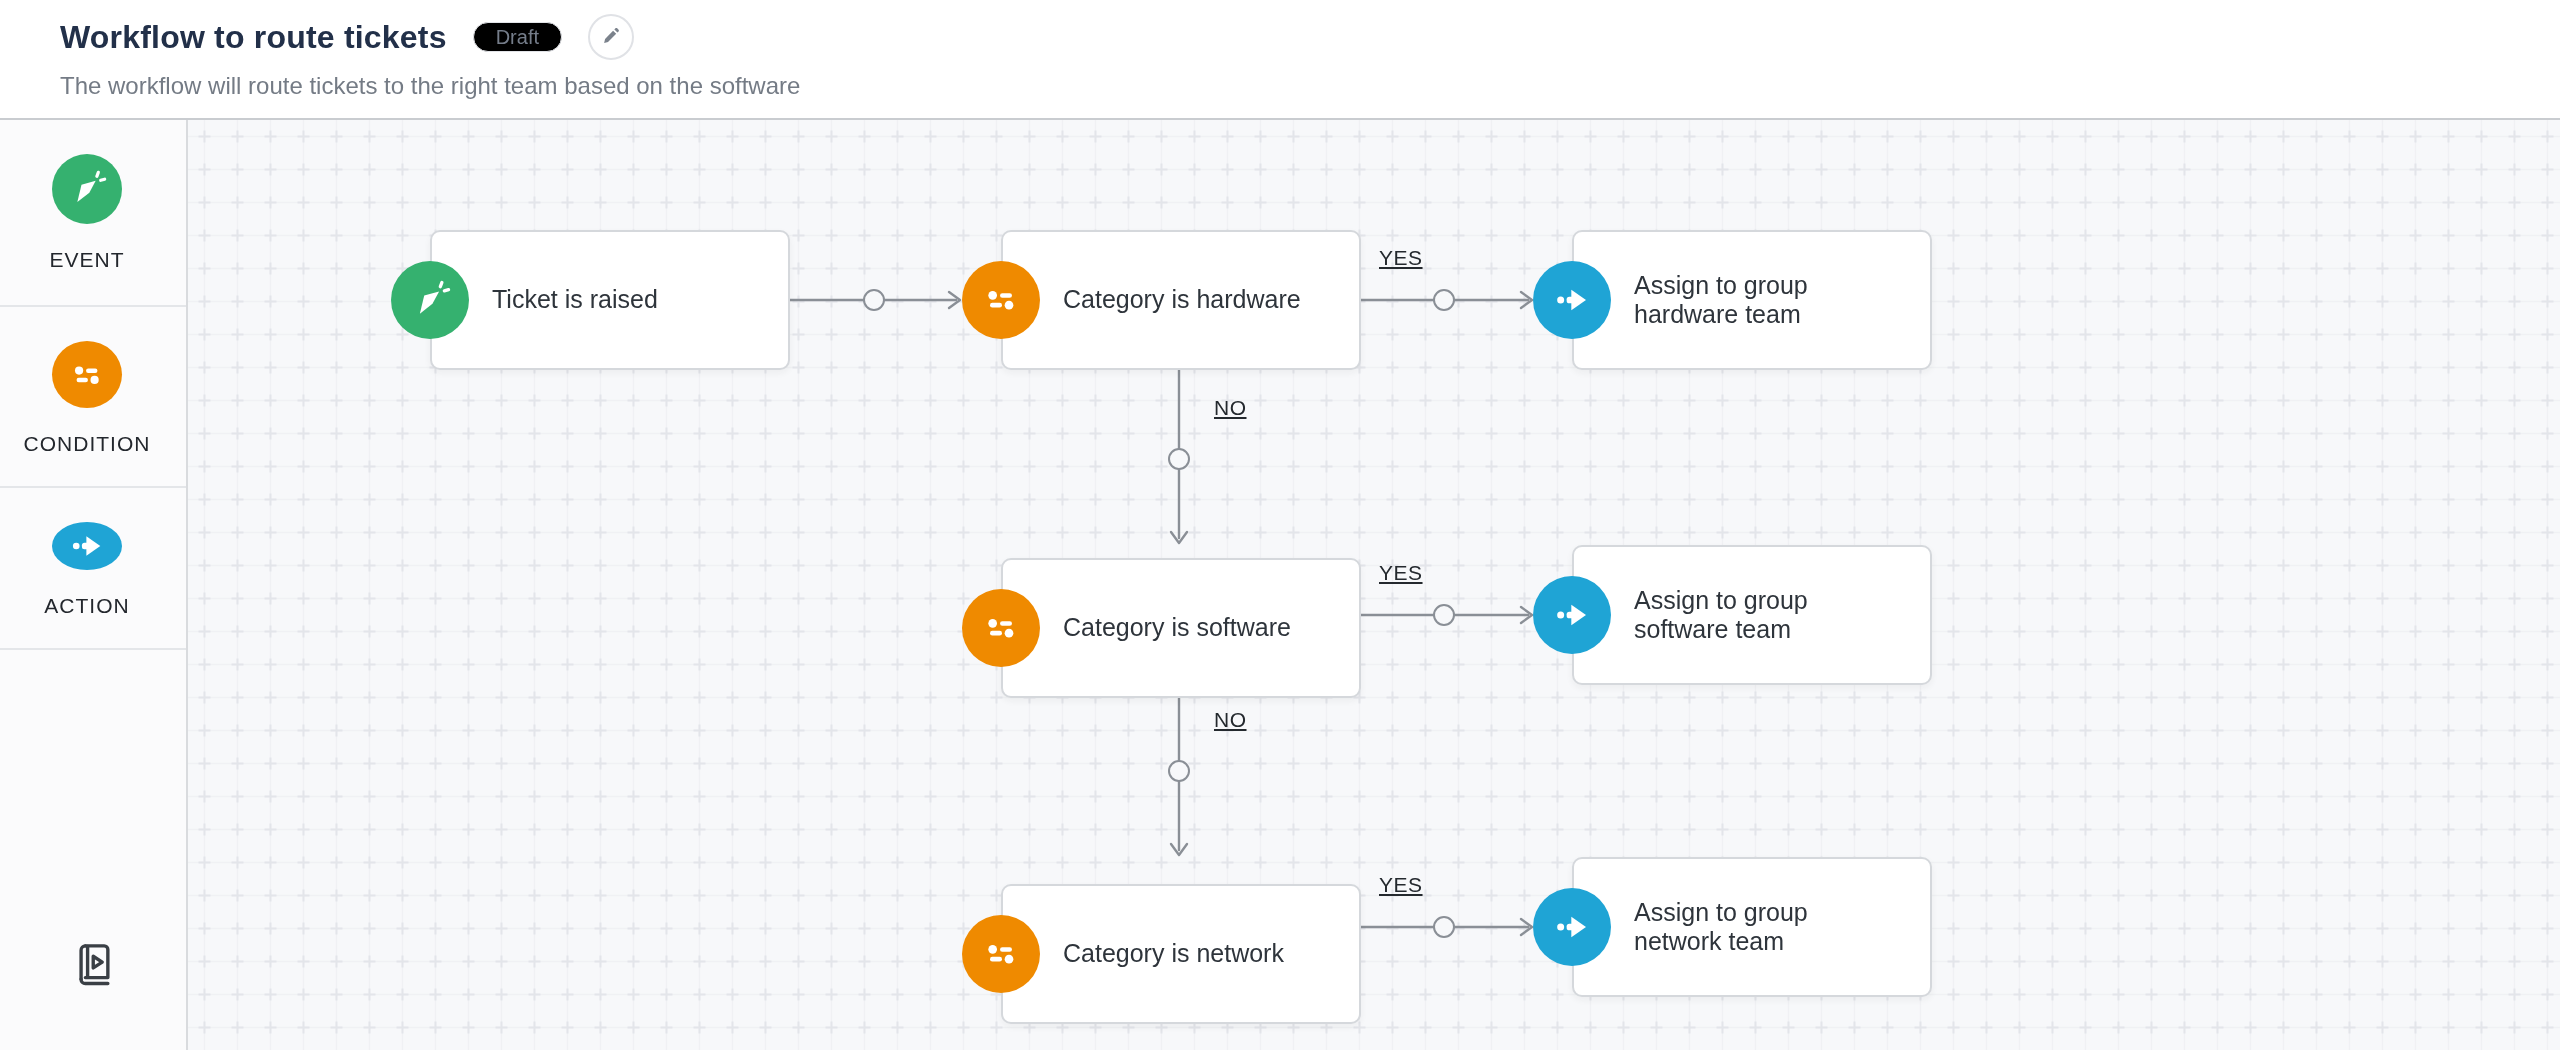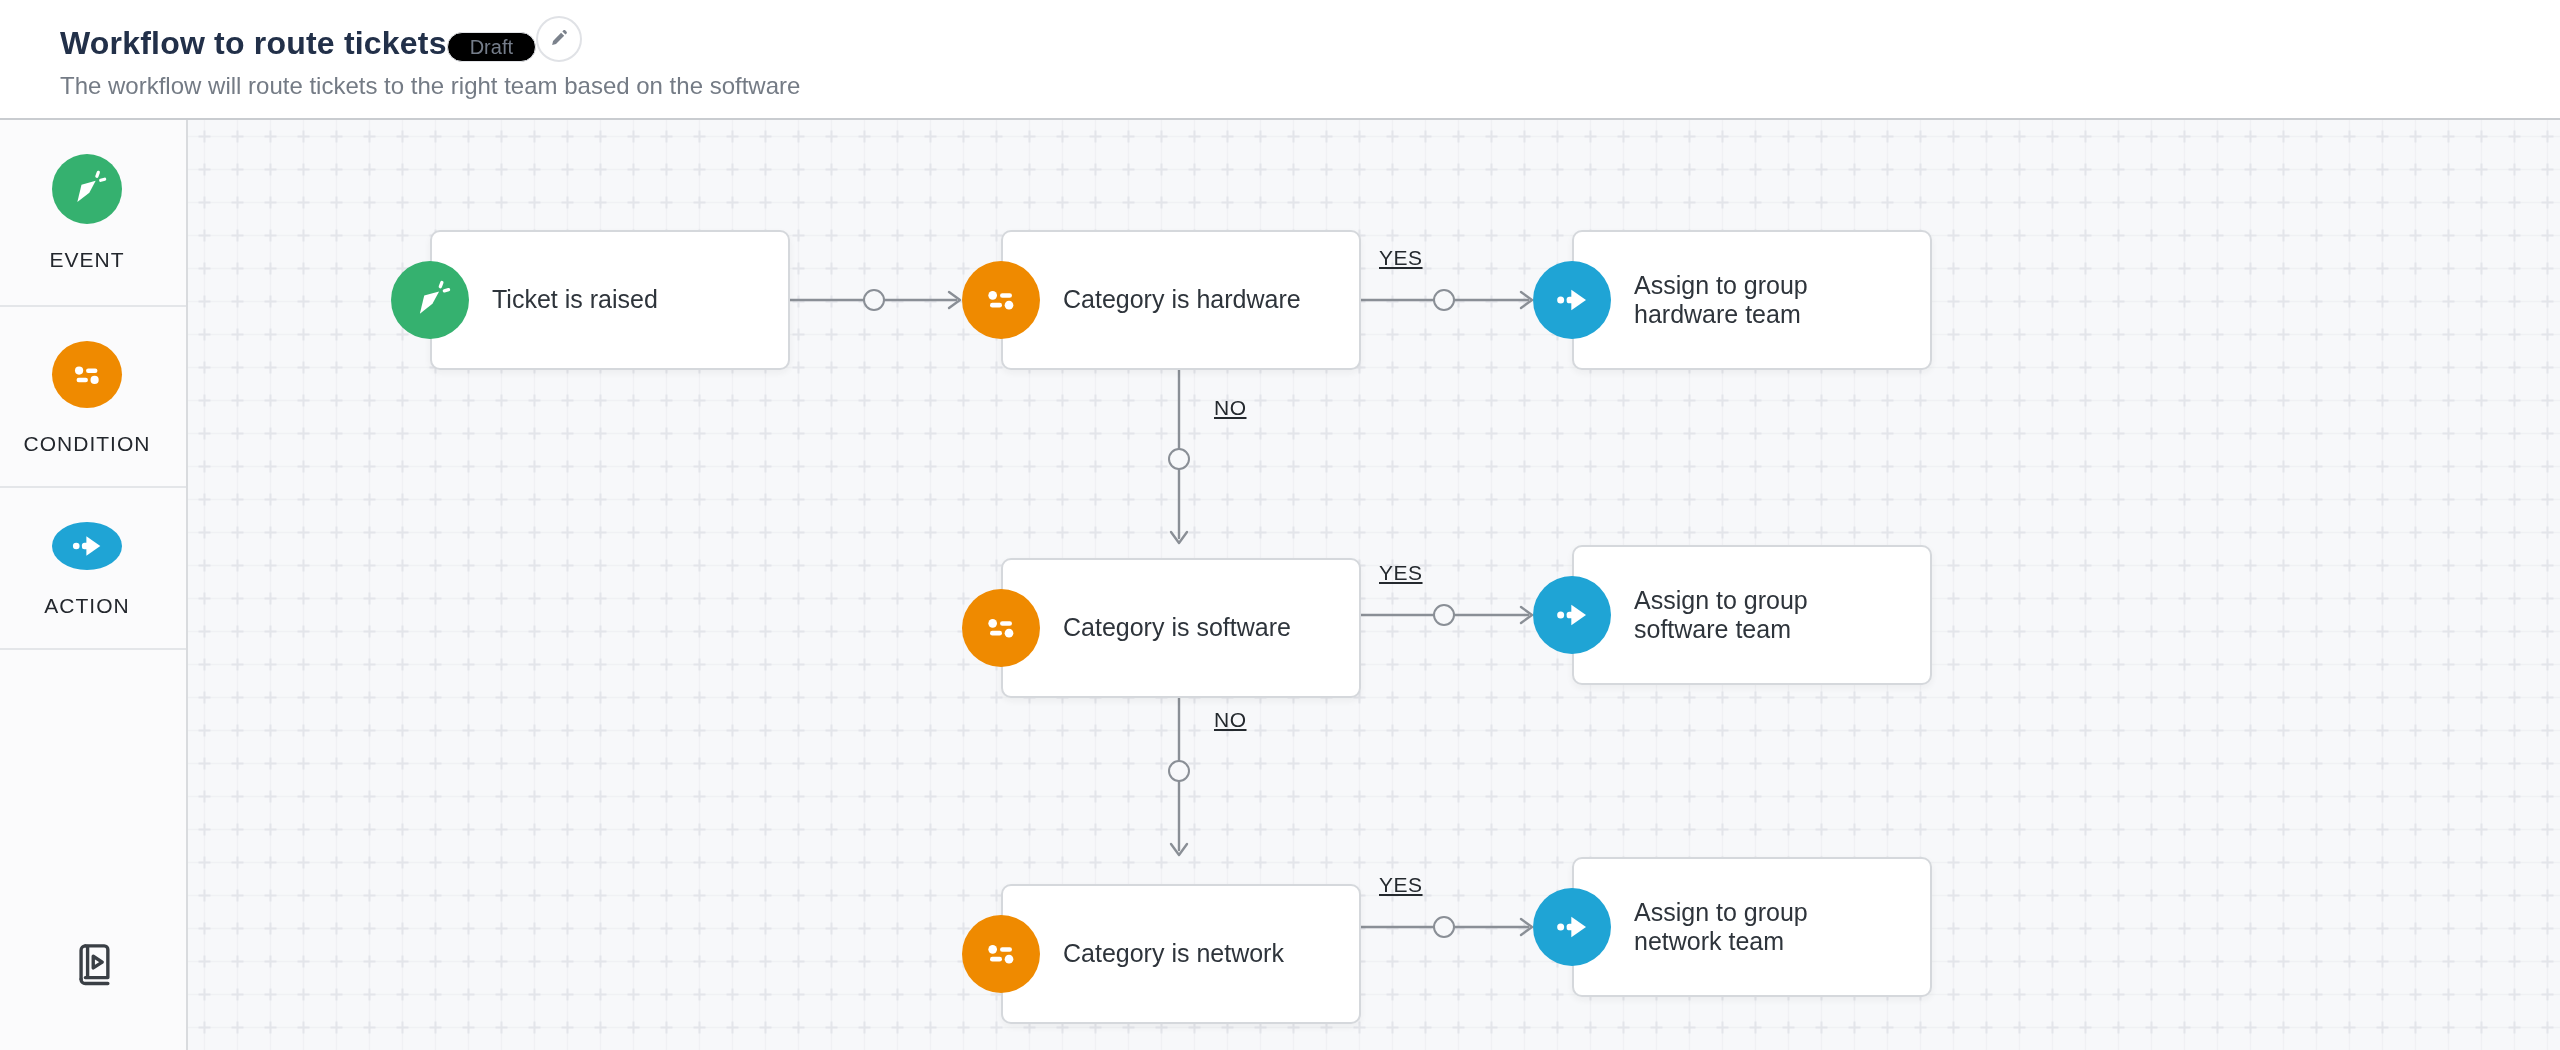--- a/index.html
+++ b/index.html
@@ -3,21 +3,21 @@
 <meta charset="utf-8">
 <style>
   * { margin:0; padding:0; box-sizing:border-box; }
   html,body { width:2560px; height:1050px; overflow:hidden;
     font-family:"Liberation Sans", sans-serif; background:#ffffff; }
 
   
   .header { position:absolute; left:0; top:0; width:2560px; height:120px;
     background:#ffffff; border-bottom:2px solid #c9ccd0; z-index:30; }
   .title-row { position:absolute; left:60px; top:12px; height:50px;
-    display:flex; align-items:flex-end; }
+    display:flex; align-items:center; gap:26px; }
   .page-title { font-size:32px; font-weight:700; color:#223049; letter-spacing:.2px; }
   .status-badge { height:30px; padding:0 22px; border-radius:16px;
     background:#000000; border:1px solid #e2e4e8; color:#757d8a;
     font-size:20px; line-height:28px; }
   .edit-btn { width:46px; height:46px; border-radius:50%; background:#fff;
     border:2px solid #e0e2e6; display:flex; align-items:center; justify-content:center;
     cursor:pointer; }
   .page-subtitle { position:absolute; left:60px; top:72px; font-size:24px;
     color:#747b85; }
 

